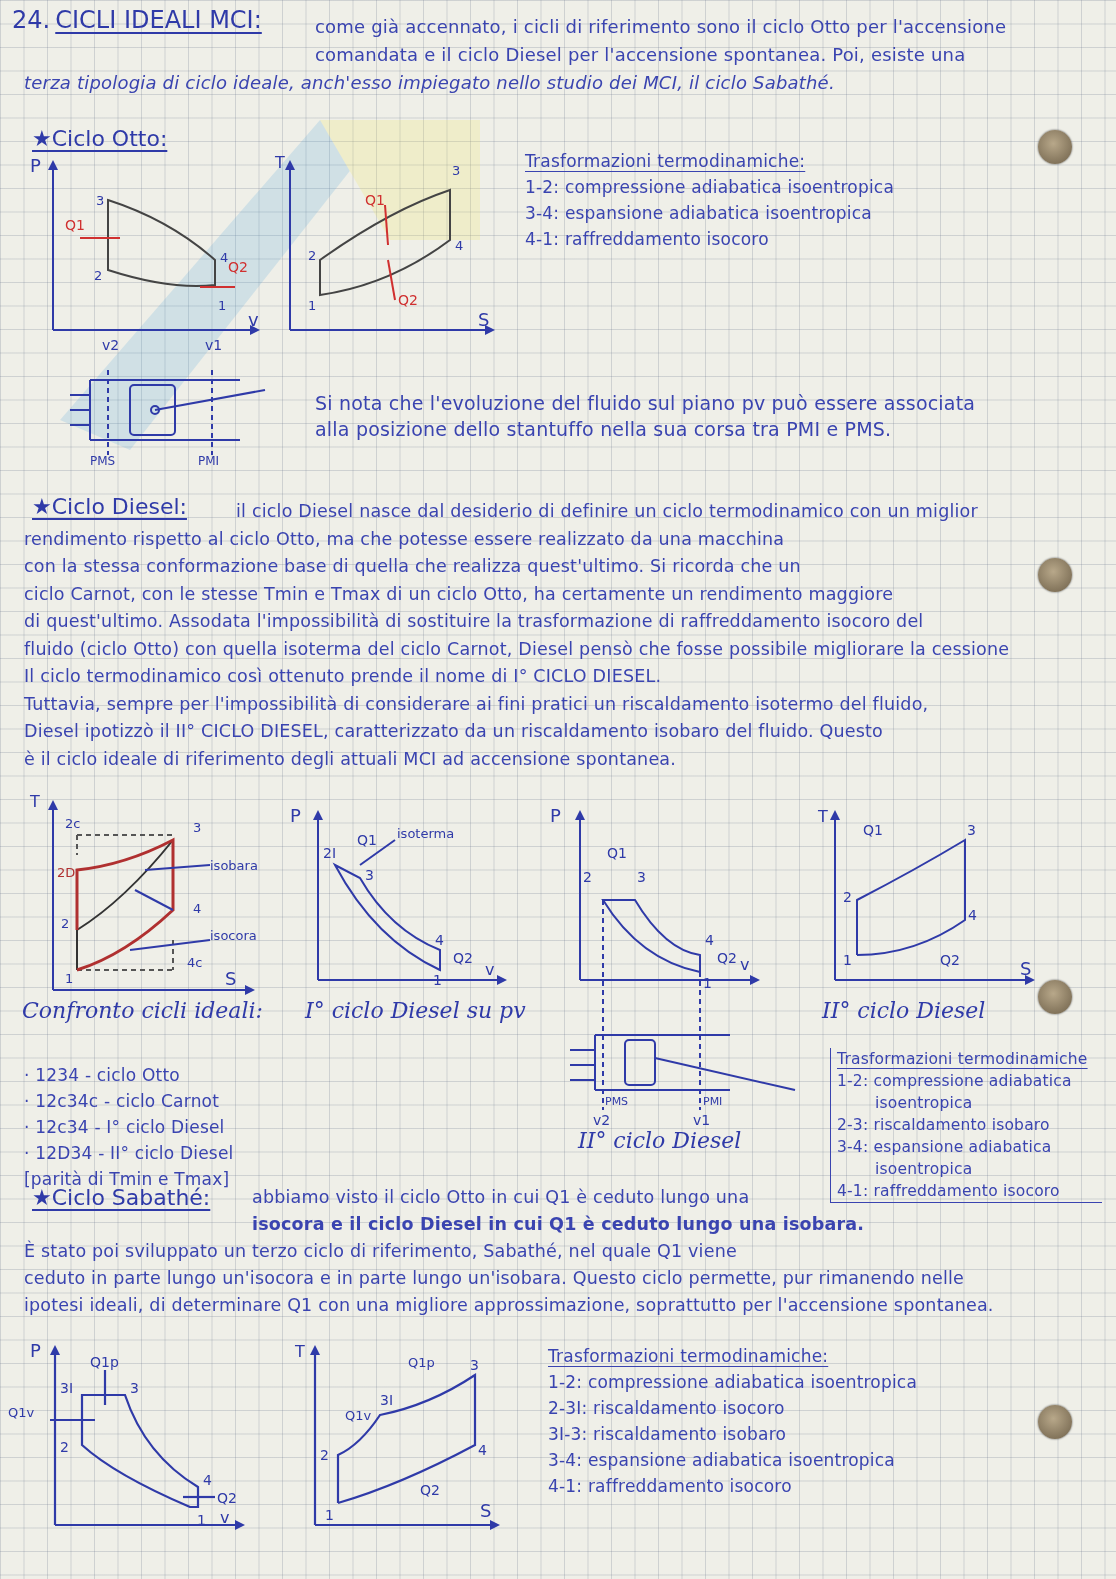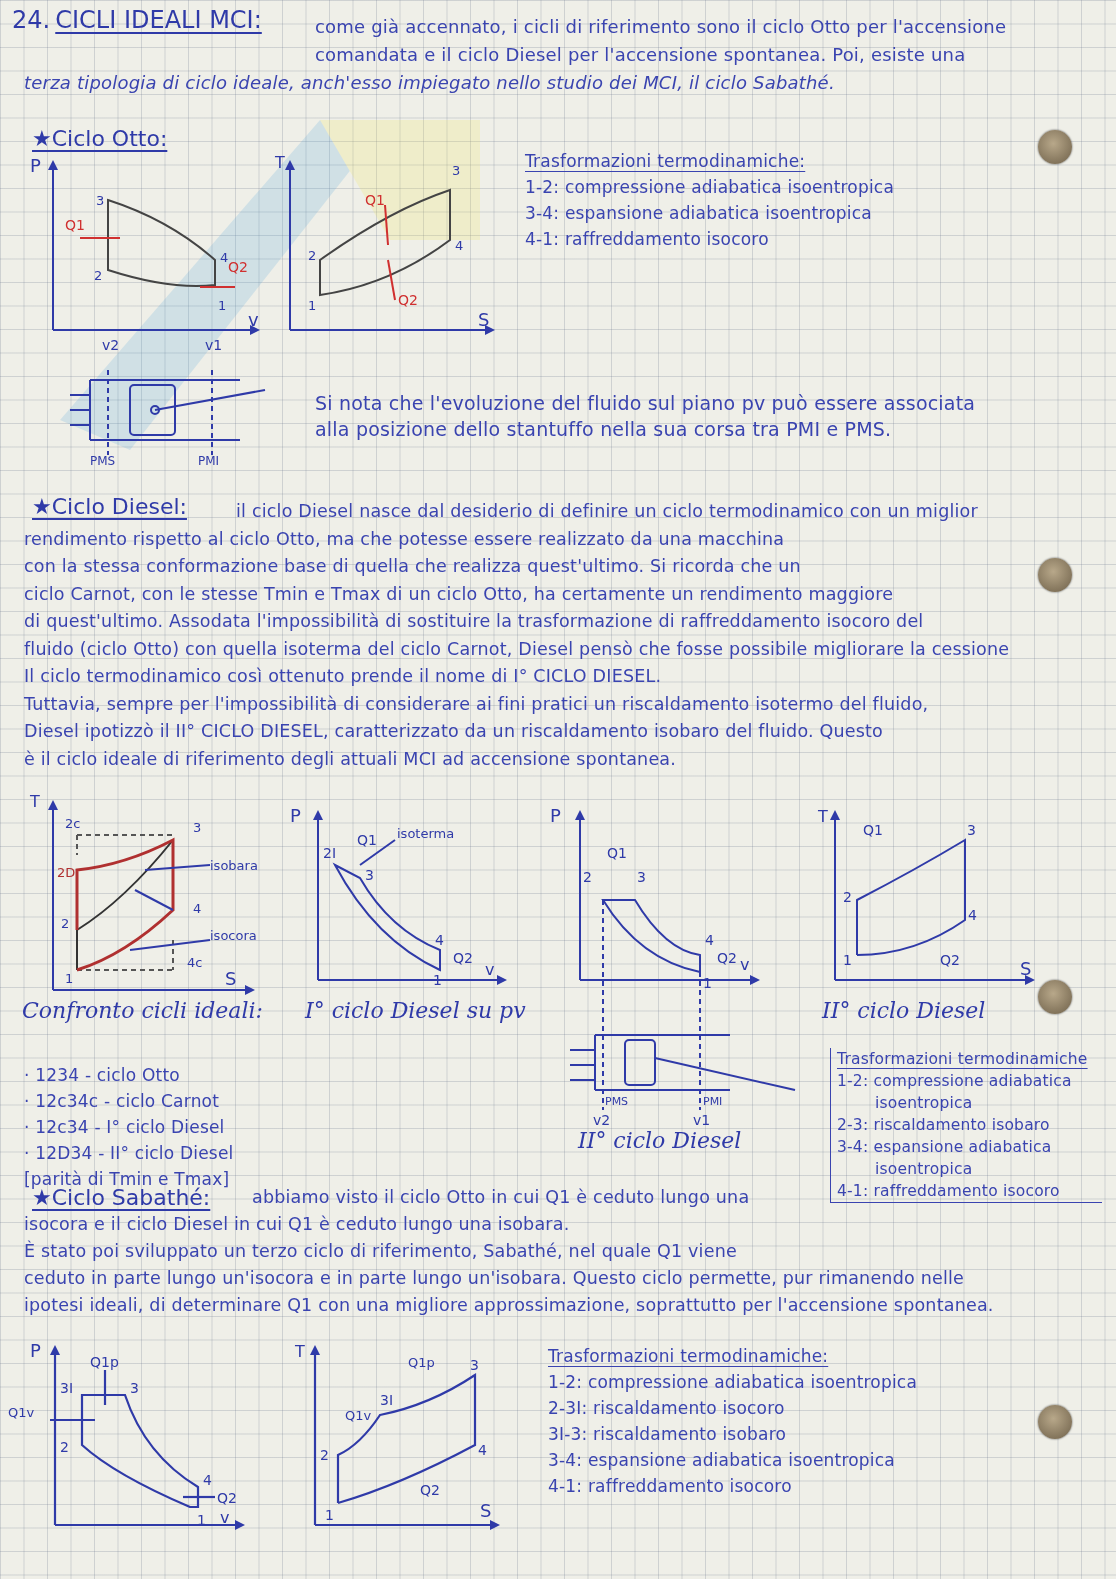--- a/index.html
+++ b/index.html
@@ -249,21 +249,21 @@
   <span class="list-line" style="padding-left:38px;">      isoentropica</span>
   <span class="list-line">2-3: riscaldamento isobaro</span>
   <span class="list-line">3-4: espansione adiabatica</span>
   <span class="list-line" style="padding-left:38px;">      isoentropica</span>
   <span class="list-line">4-1: raffreddamento isocoro</span>
 </div>
 
 <div class="abs sec ul" style="left:32px;top:1185px;">★Ciclo Sabathé:</div>
 <div class="abs hand" style="left:24px;top:1184px;font-size:17.5px;line-height:27px;">
   <span class="list-line" style="padding-left:228px;">abbiamo visto il ciclo Otto in cui Q1 è ceduto lungo una</span>
-  <span class="list-line" style="">isocora e il ciclo Diesel in cui Q1 è ceduto lungo una isobara.</span>
+  <span class="list-line" style="padding-left:228px;font-weight:bold;">isocora e il ciclo Diesel in cui Q1 è ceduto lungo una isobara.</span>
   <span class="list-line">È stato poi sviluppato un terzo ciclo di riferimento, Sabathé, nel quale Q1 viene</span>
   <span class="list-line">ceduto in parte lungo un'isocora e in parte lungo un'isobara. Questo ciclo permette, pur rimanendo nelle</span>
   <span class="list-line">ipotesi ideali, di determinare Q1 con una migliore approssimazione, soprattutto per l'accensione spontanea.</span>
 </div>
 
 <svg class="abs" style="left:5px;top:1335px;" width="245" height="200" viewBox="0 0 245 200">
   <g fill="none" stroke="#2f3aa8" stroke-width="2.2">
     <line x1="50" y1="190" x2="50" y2="15"></line>
       <line x1="50" y1="190" x2="235" y2="190"></line>
     <path d="M77 60 L120 60 Q140 120 193 152 L193 172 L185 172 Q110 140 77 110 Z"></path>

